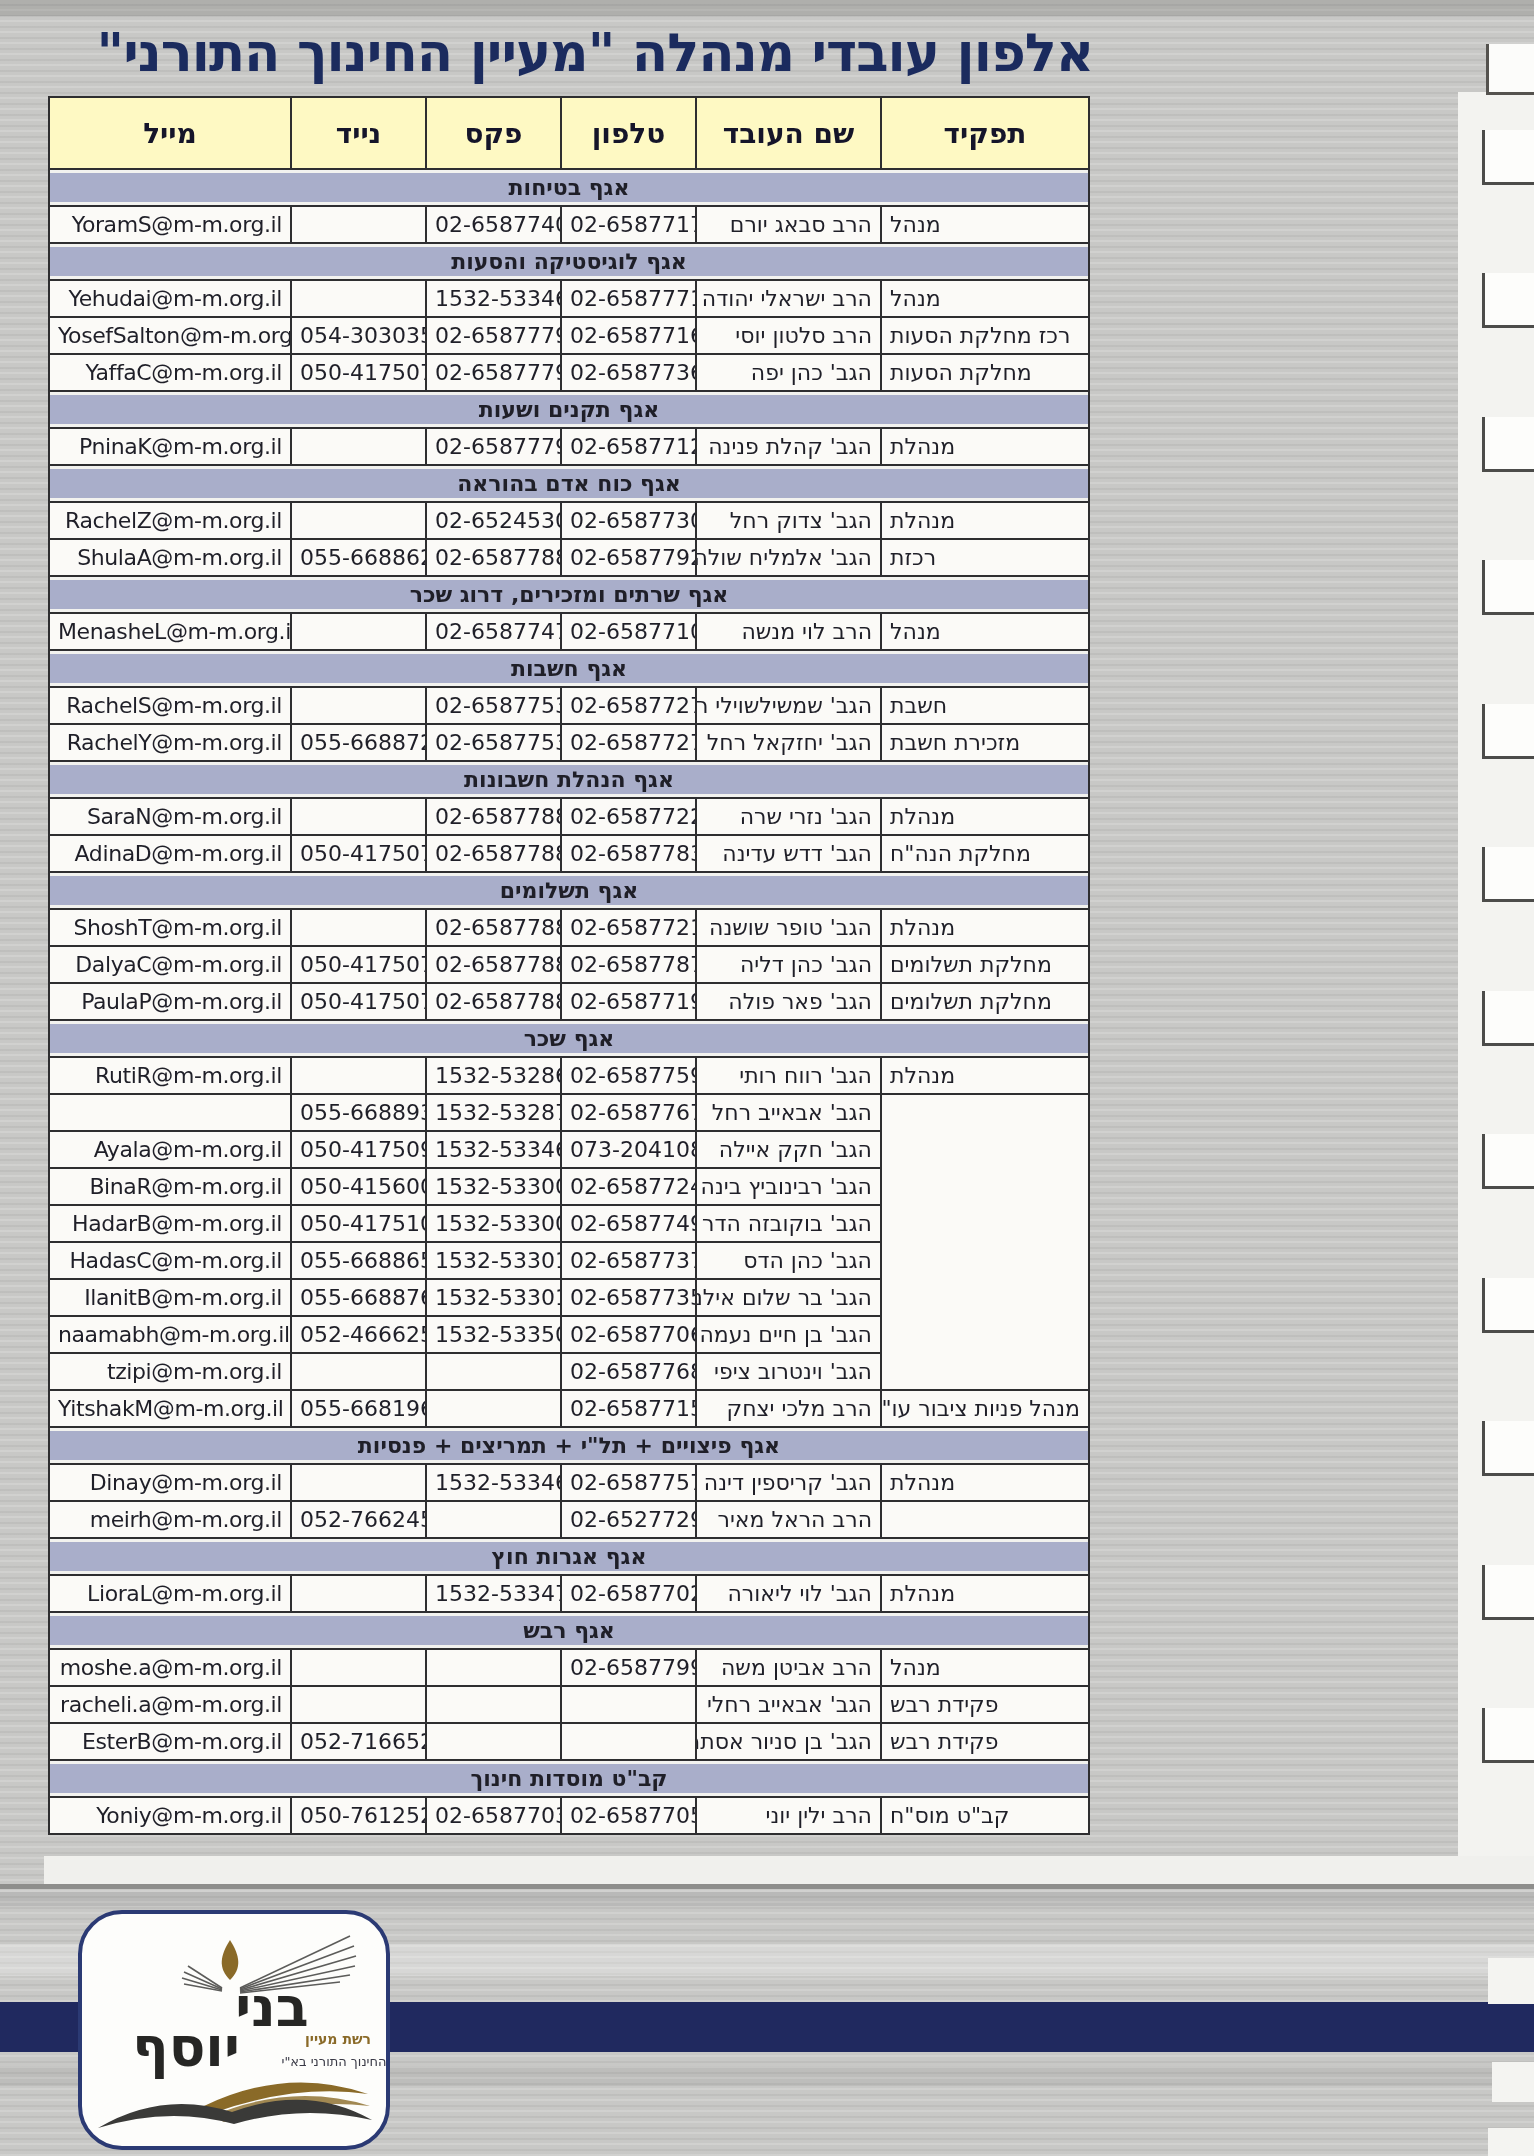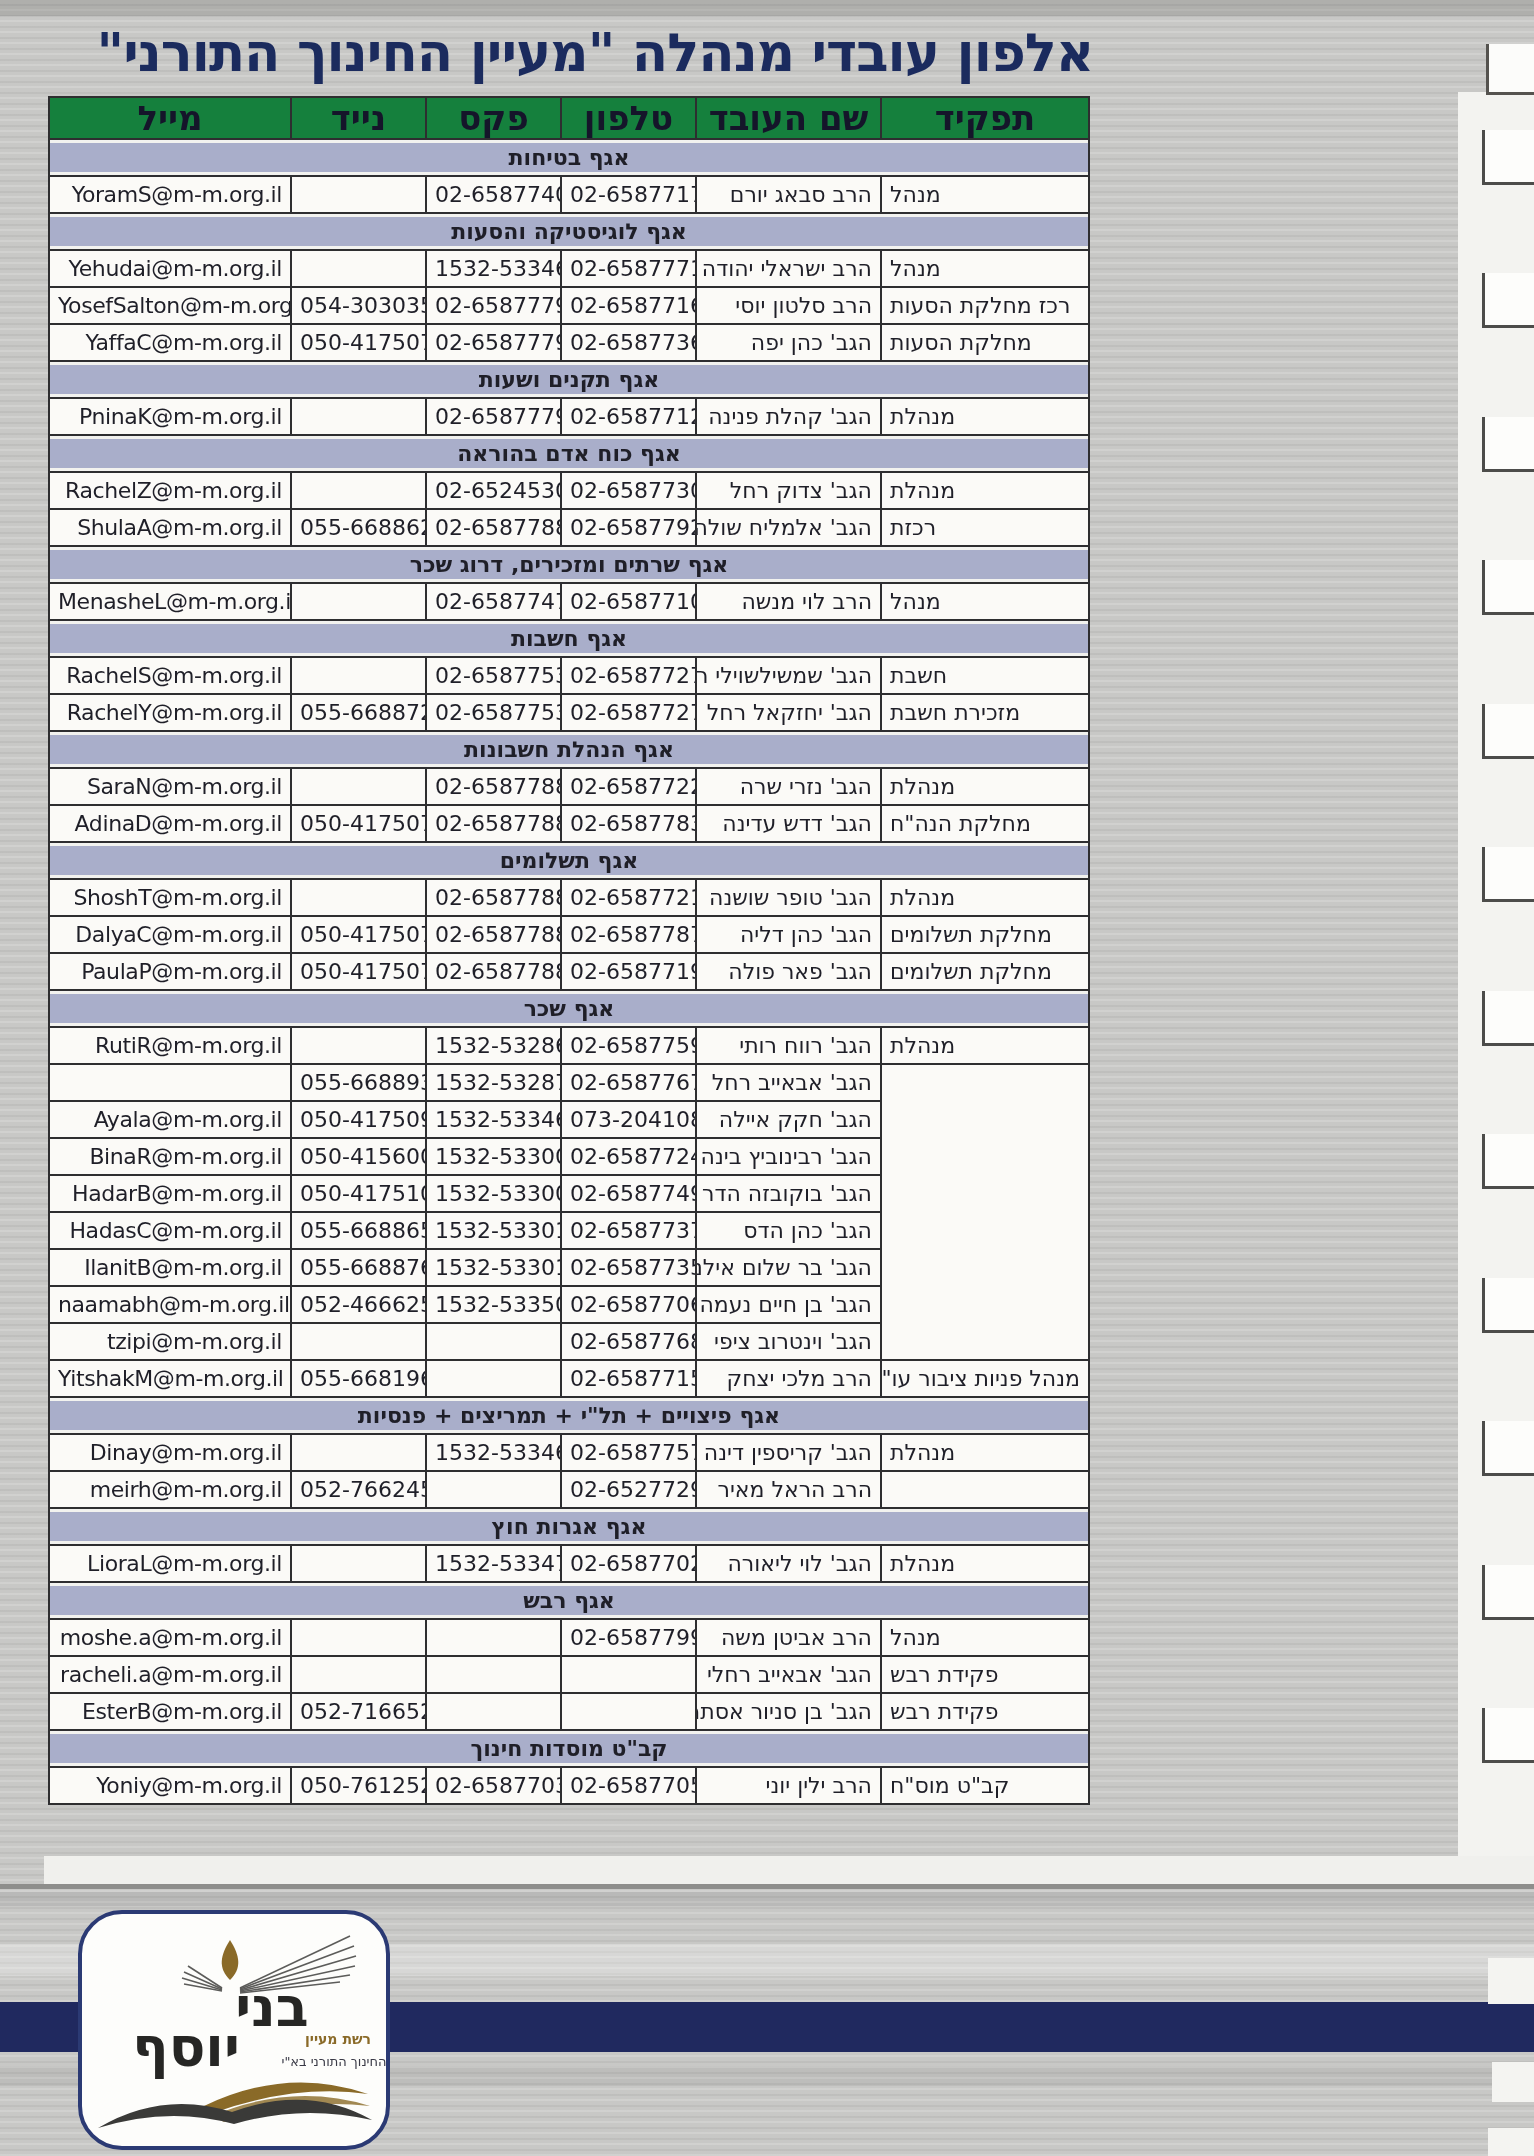--- a/index.html
+++ b/index.html
@@ -16,21 +16,21 @@
   .white-strip{position:absolute;left:1458px;top:92px;width:76px;height:1794px;background:#f3f3f0;}
   .tab{position:absolute;left:1482px;width:70px;height:52px;background:#fdfdfb;
        border-left:3px solid #4c4c4a;border-bottom:3px solid #4c4c4a;}
   .corner-rect{position:absolute;left:1486px;top:44px;width:60px;height:48px;background:#fcfcfa;
        border-left:3px solid #55534f;border-bottom:3px solid #55534f;}
   .btab{position:absolute;background:#f4f4f1;}
   
   table.dir{position:absolute;left:48px;top:96px;width:1040px;border-collapse:collapse;
         direction:rtl;table-layout:fixed;background:#fbfaf7;}
   table.dir th,table.dir td{border:2px solid #2e2e30;}
-  table.dir thead th{background:#15803d;color:#15152a;font-size:34px;font-weight:bold;height:38px;padding:0;}
+  table.dir thead th{background:#fef9c3;color:#15152a;font-size:28px;font-weight:bold;height:38px;padding:16px;}
   tr.section td{background:#a9aeca;color:#1b2551;font-weight:bold;font-size:28px;text-align:center;
         height:40px;box-shadow:inset 0 3px 0 #f2f2ef, inset 0 -3px 0 #f2f2ef;margin-left:33px;}
   table.dir td{font-size:22px;color:#1f1f28;height:35px;padding:0 8px;white-space:nowrap;overflow:hidden;}
   td.c-role{text-align:left;}
   td.c-name{text-align:right;}
   td.c-num{direction:ltr;text-align:center;font-size:21px;padding:0 4px;}
   td.c-email{direction:ltr;text-align:right;font-size:20px;letter-spacing:-0.4px;margin-left:20px;}
   col.w-role{width:208px;} col.w-name{width:185px;} col.w-phone{width:135px;}
   col.w-fax{width:135px;} col.w-mobile{width:135px;} col.w-email{width:242px;}
   

